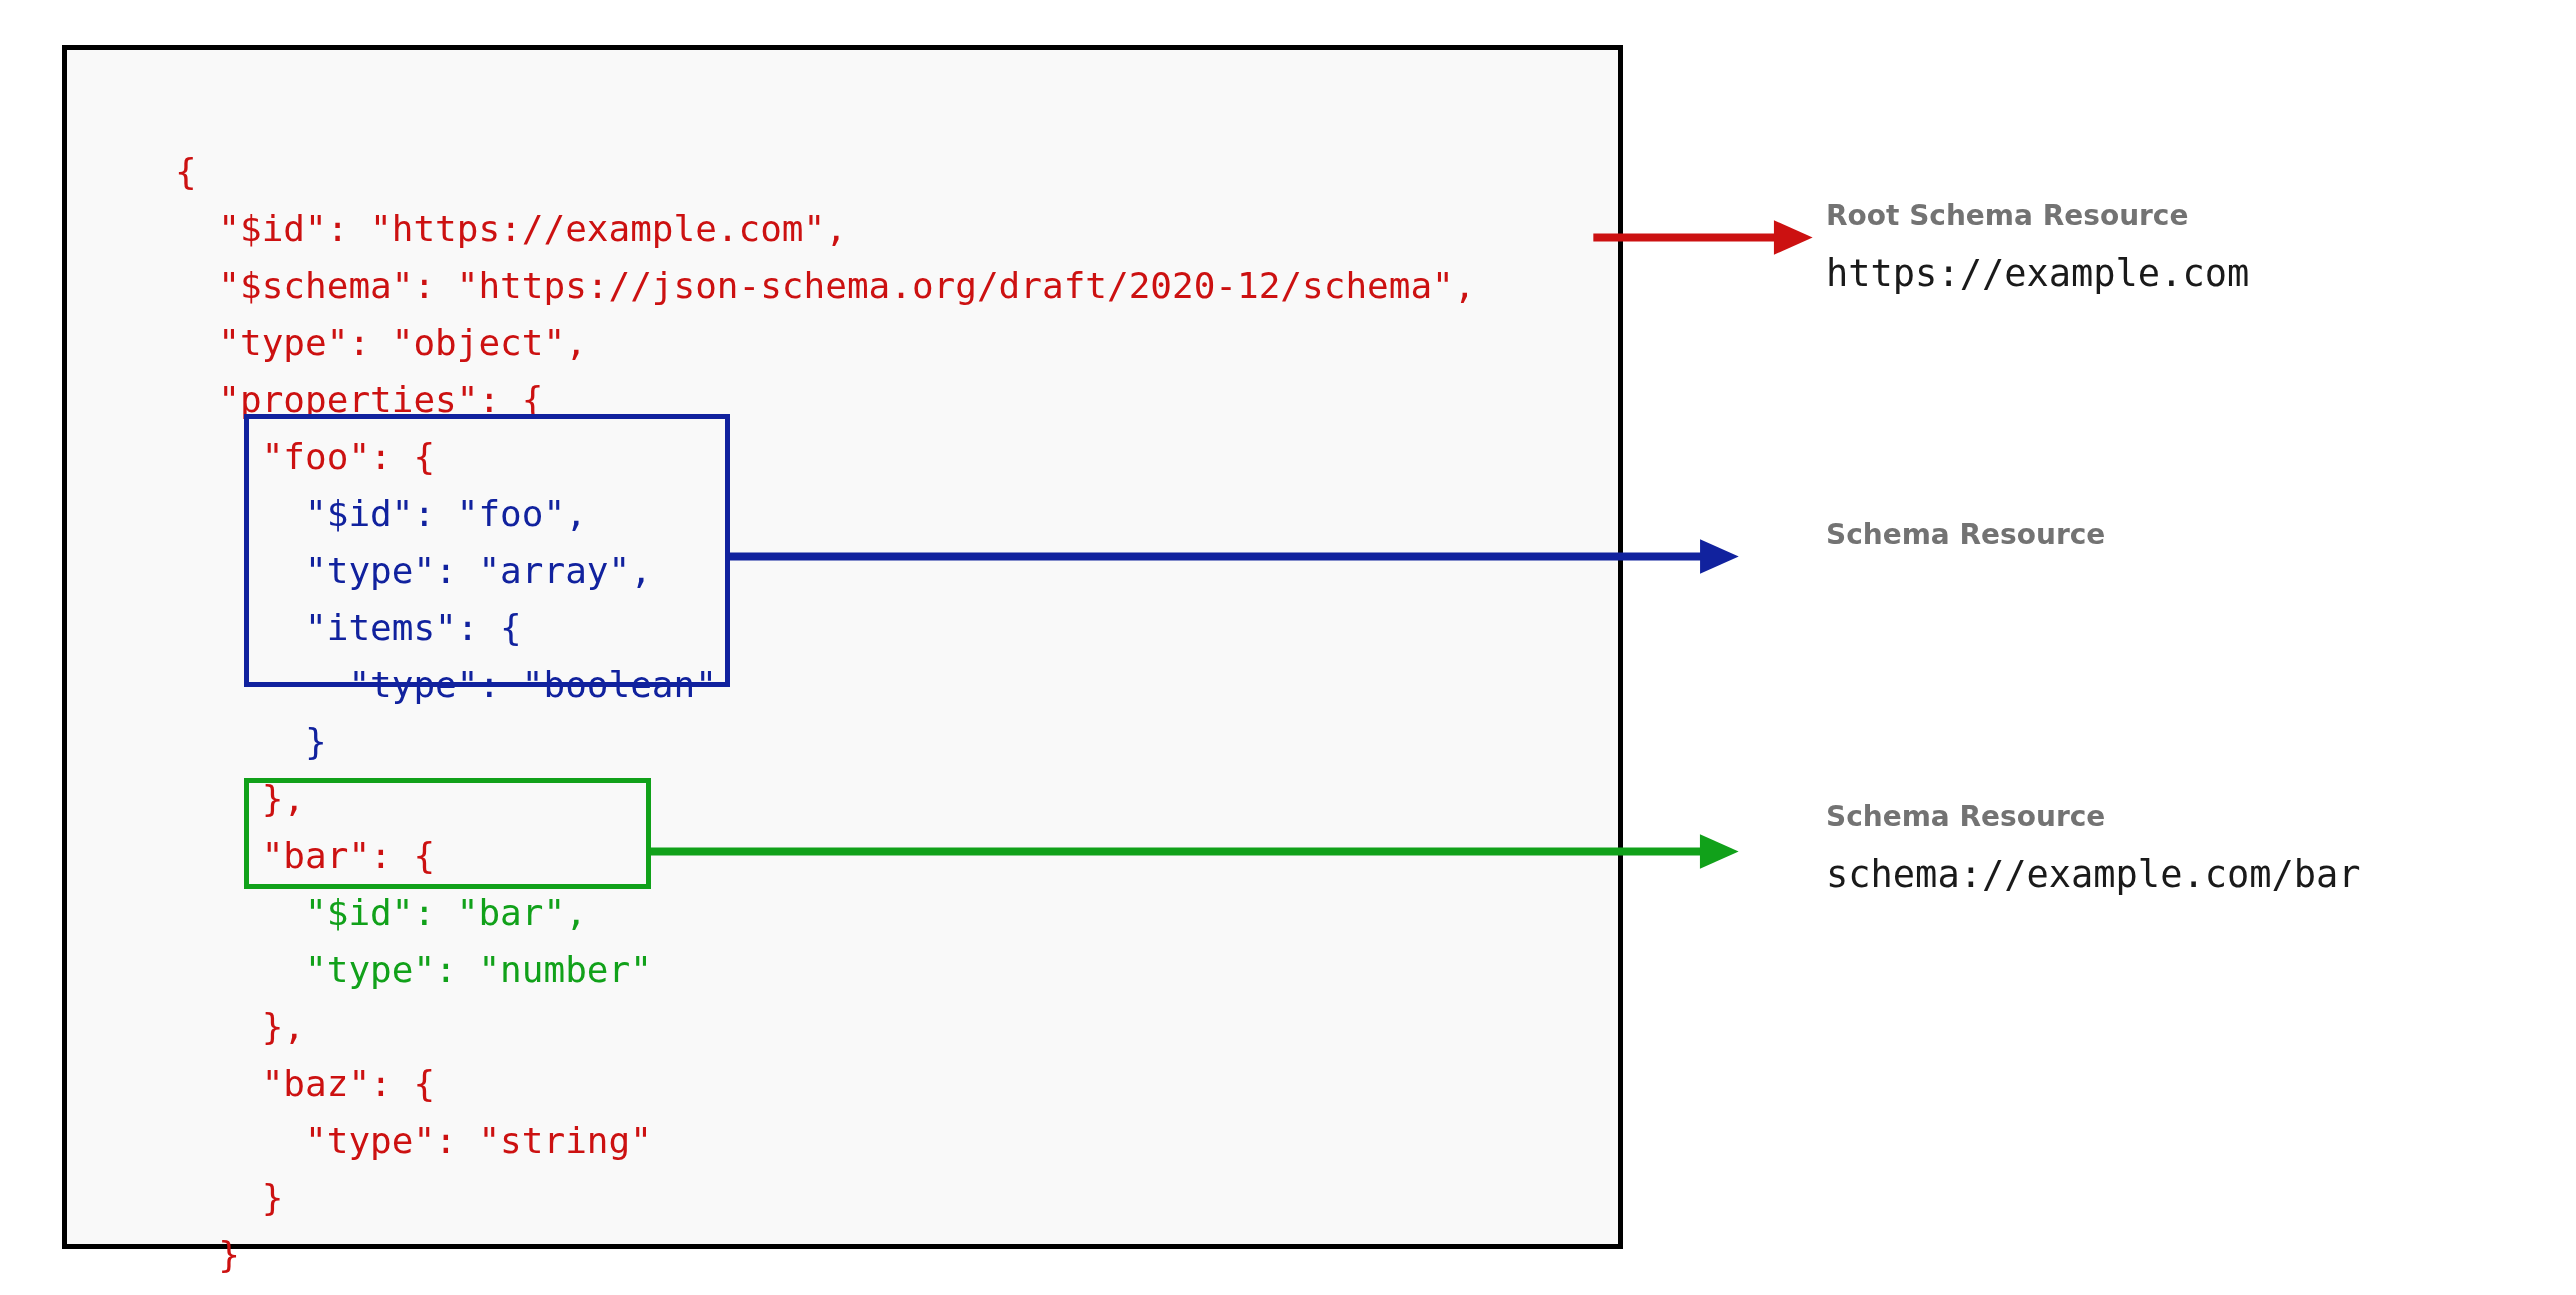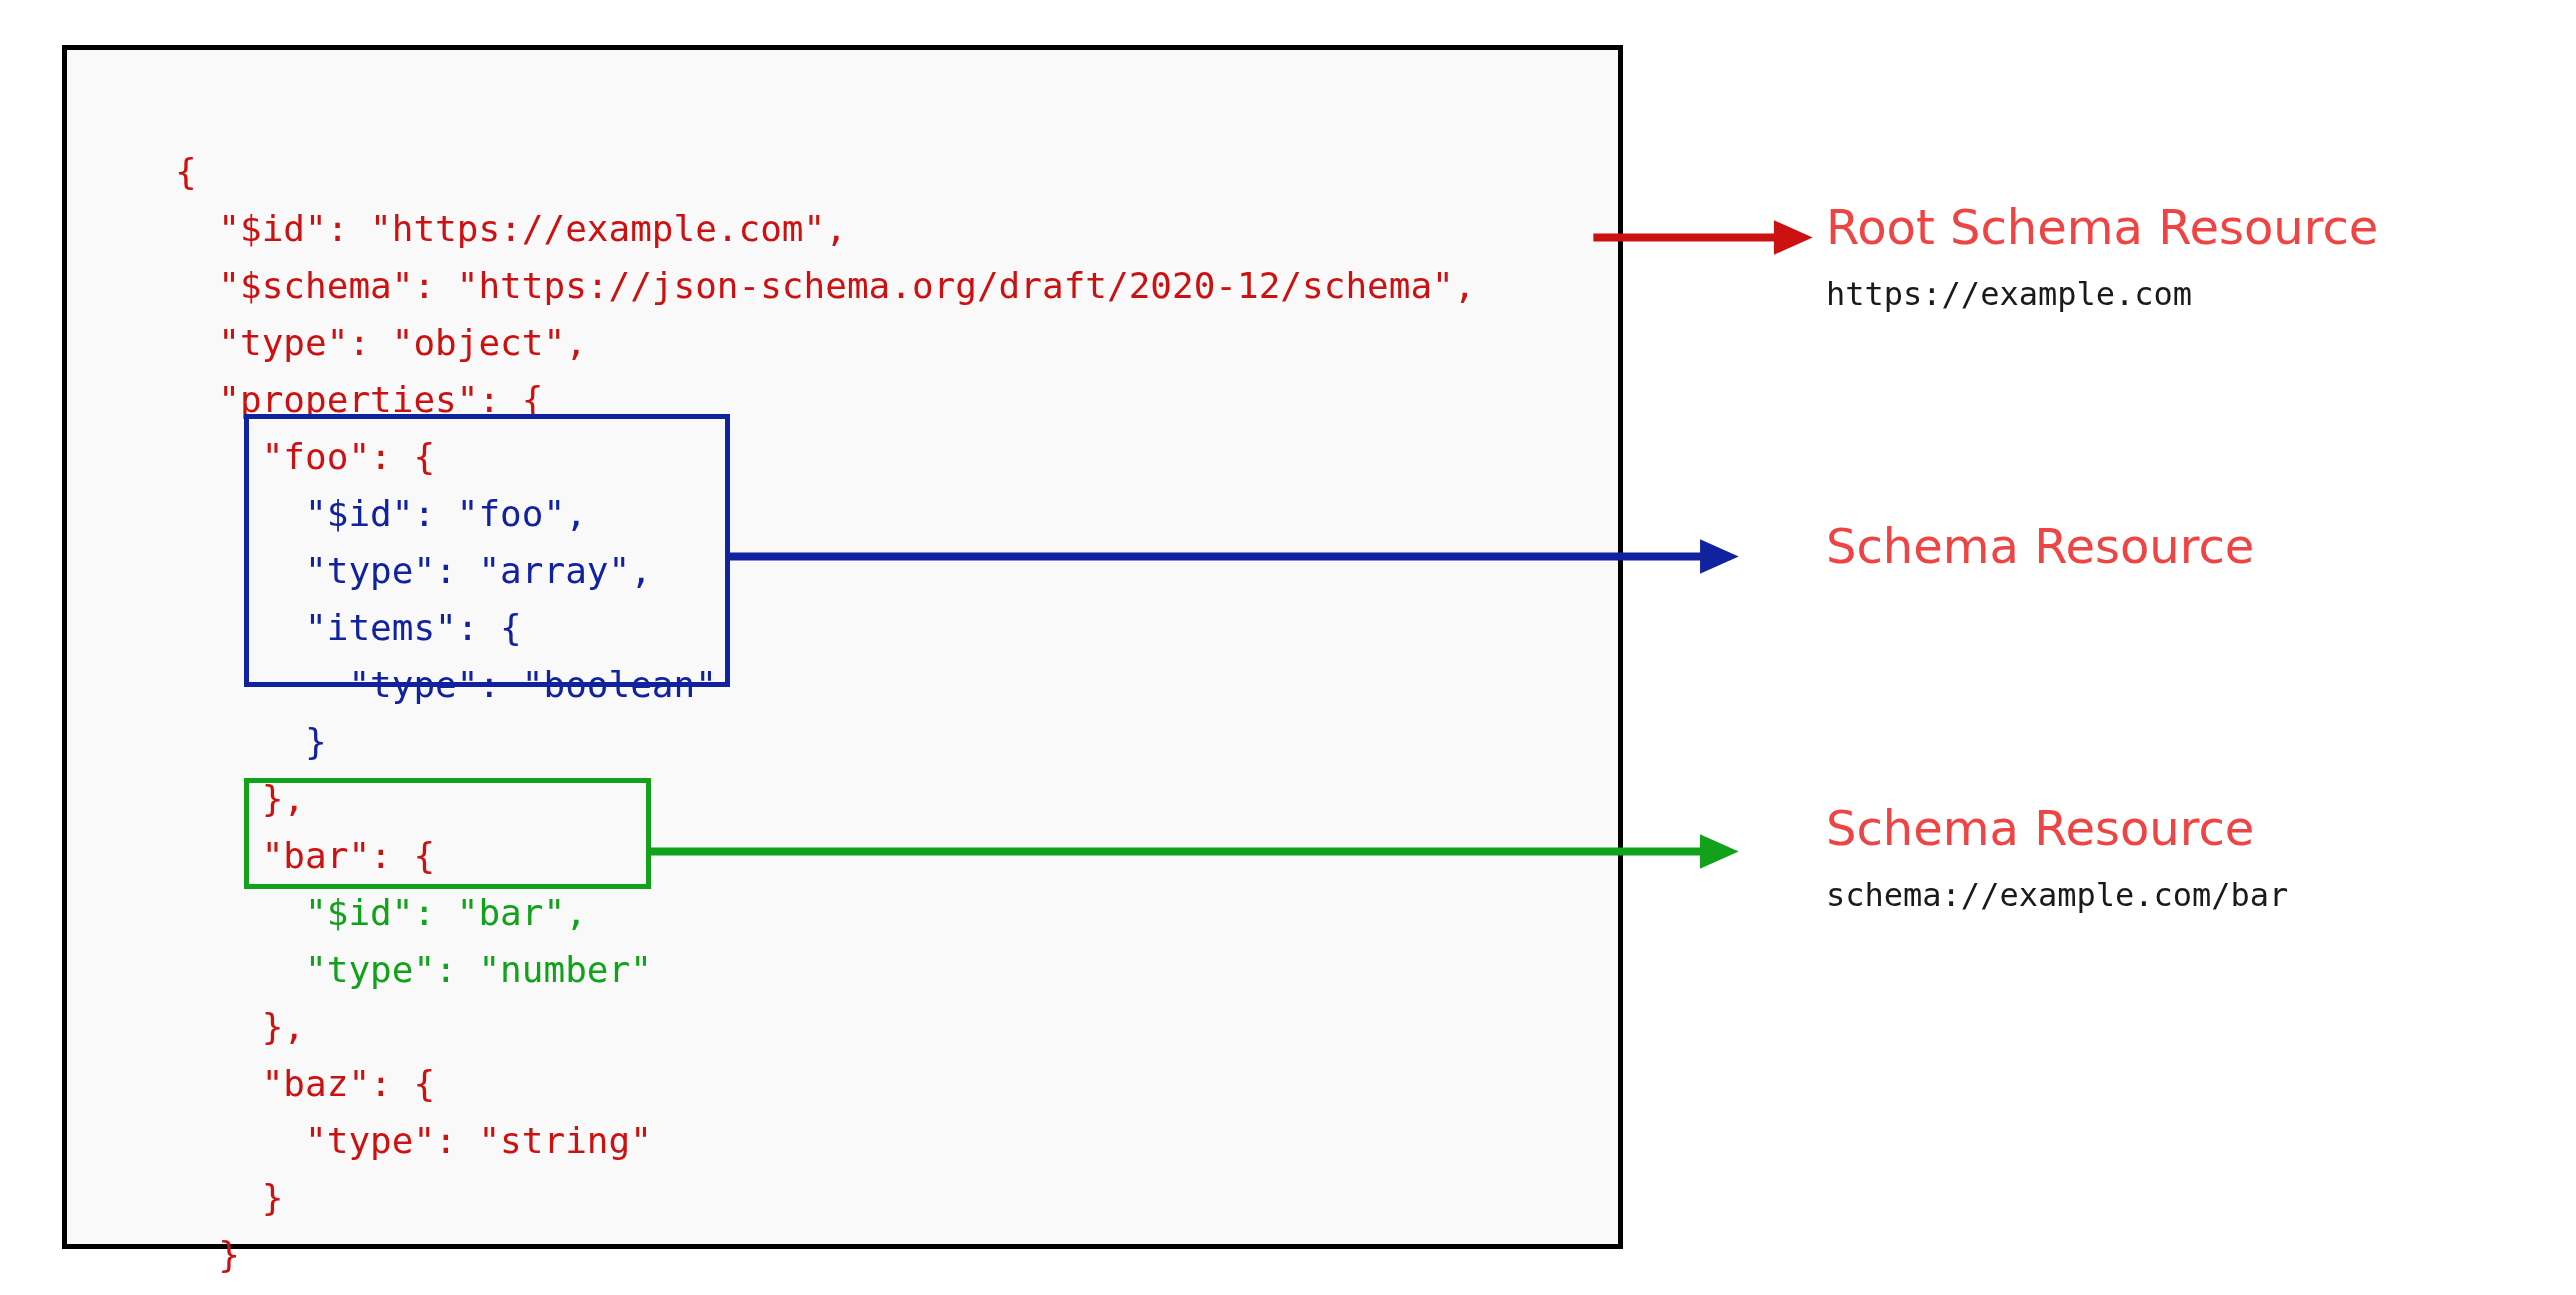--- a/index.html
+++ b/index.html
@@ -80,29 +80,29 @@
   #arrow-root  { left: 1593px; top: 216px;  }
   #arrow-foo   { left: 728px; top: 535px;  }
   #arrow-bar   { left: 649px;  top: 830px; }
 
   
   .annotation {
     position: absolute;
   }
   .annotation-title {
     font-family: "DejaVu Sans", sans-serif;
-    font-weight: normal;
-    font-size: 48px;
-    color: #ef4444;
+    font-weight: bold;
+    font-size: 28px;
+    color: #737373;
     line-height: 1.15;
     white-space: nowrap;
   }
   .annotation-uri {
     font-family: "DejaVu Sans Mono", monospace;
-    font-size: 32px;
+    font-size: 37px;
     color: #1a1a1a;
     margin-top: 20px;
     white-space: nowrap;
   }
   #annotation-root { left: 1826px; top: 200px;  }
   #annotation-foo  { left: 1826px; top: 519px;  }
   #annotation-bar  { left: 1826px; top: 801px; }
 </style>
 </head>
 <body>

